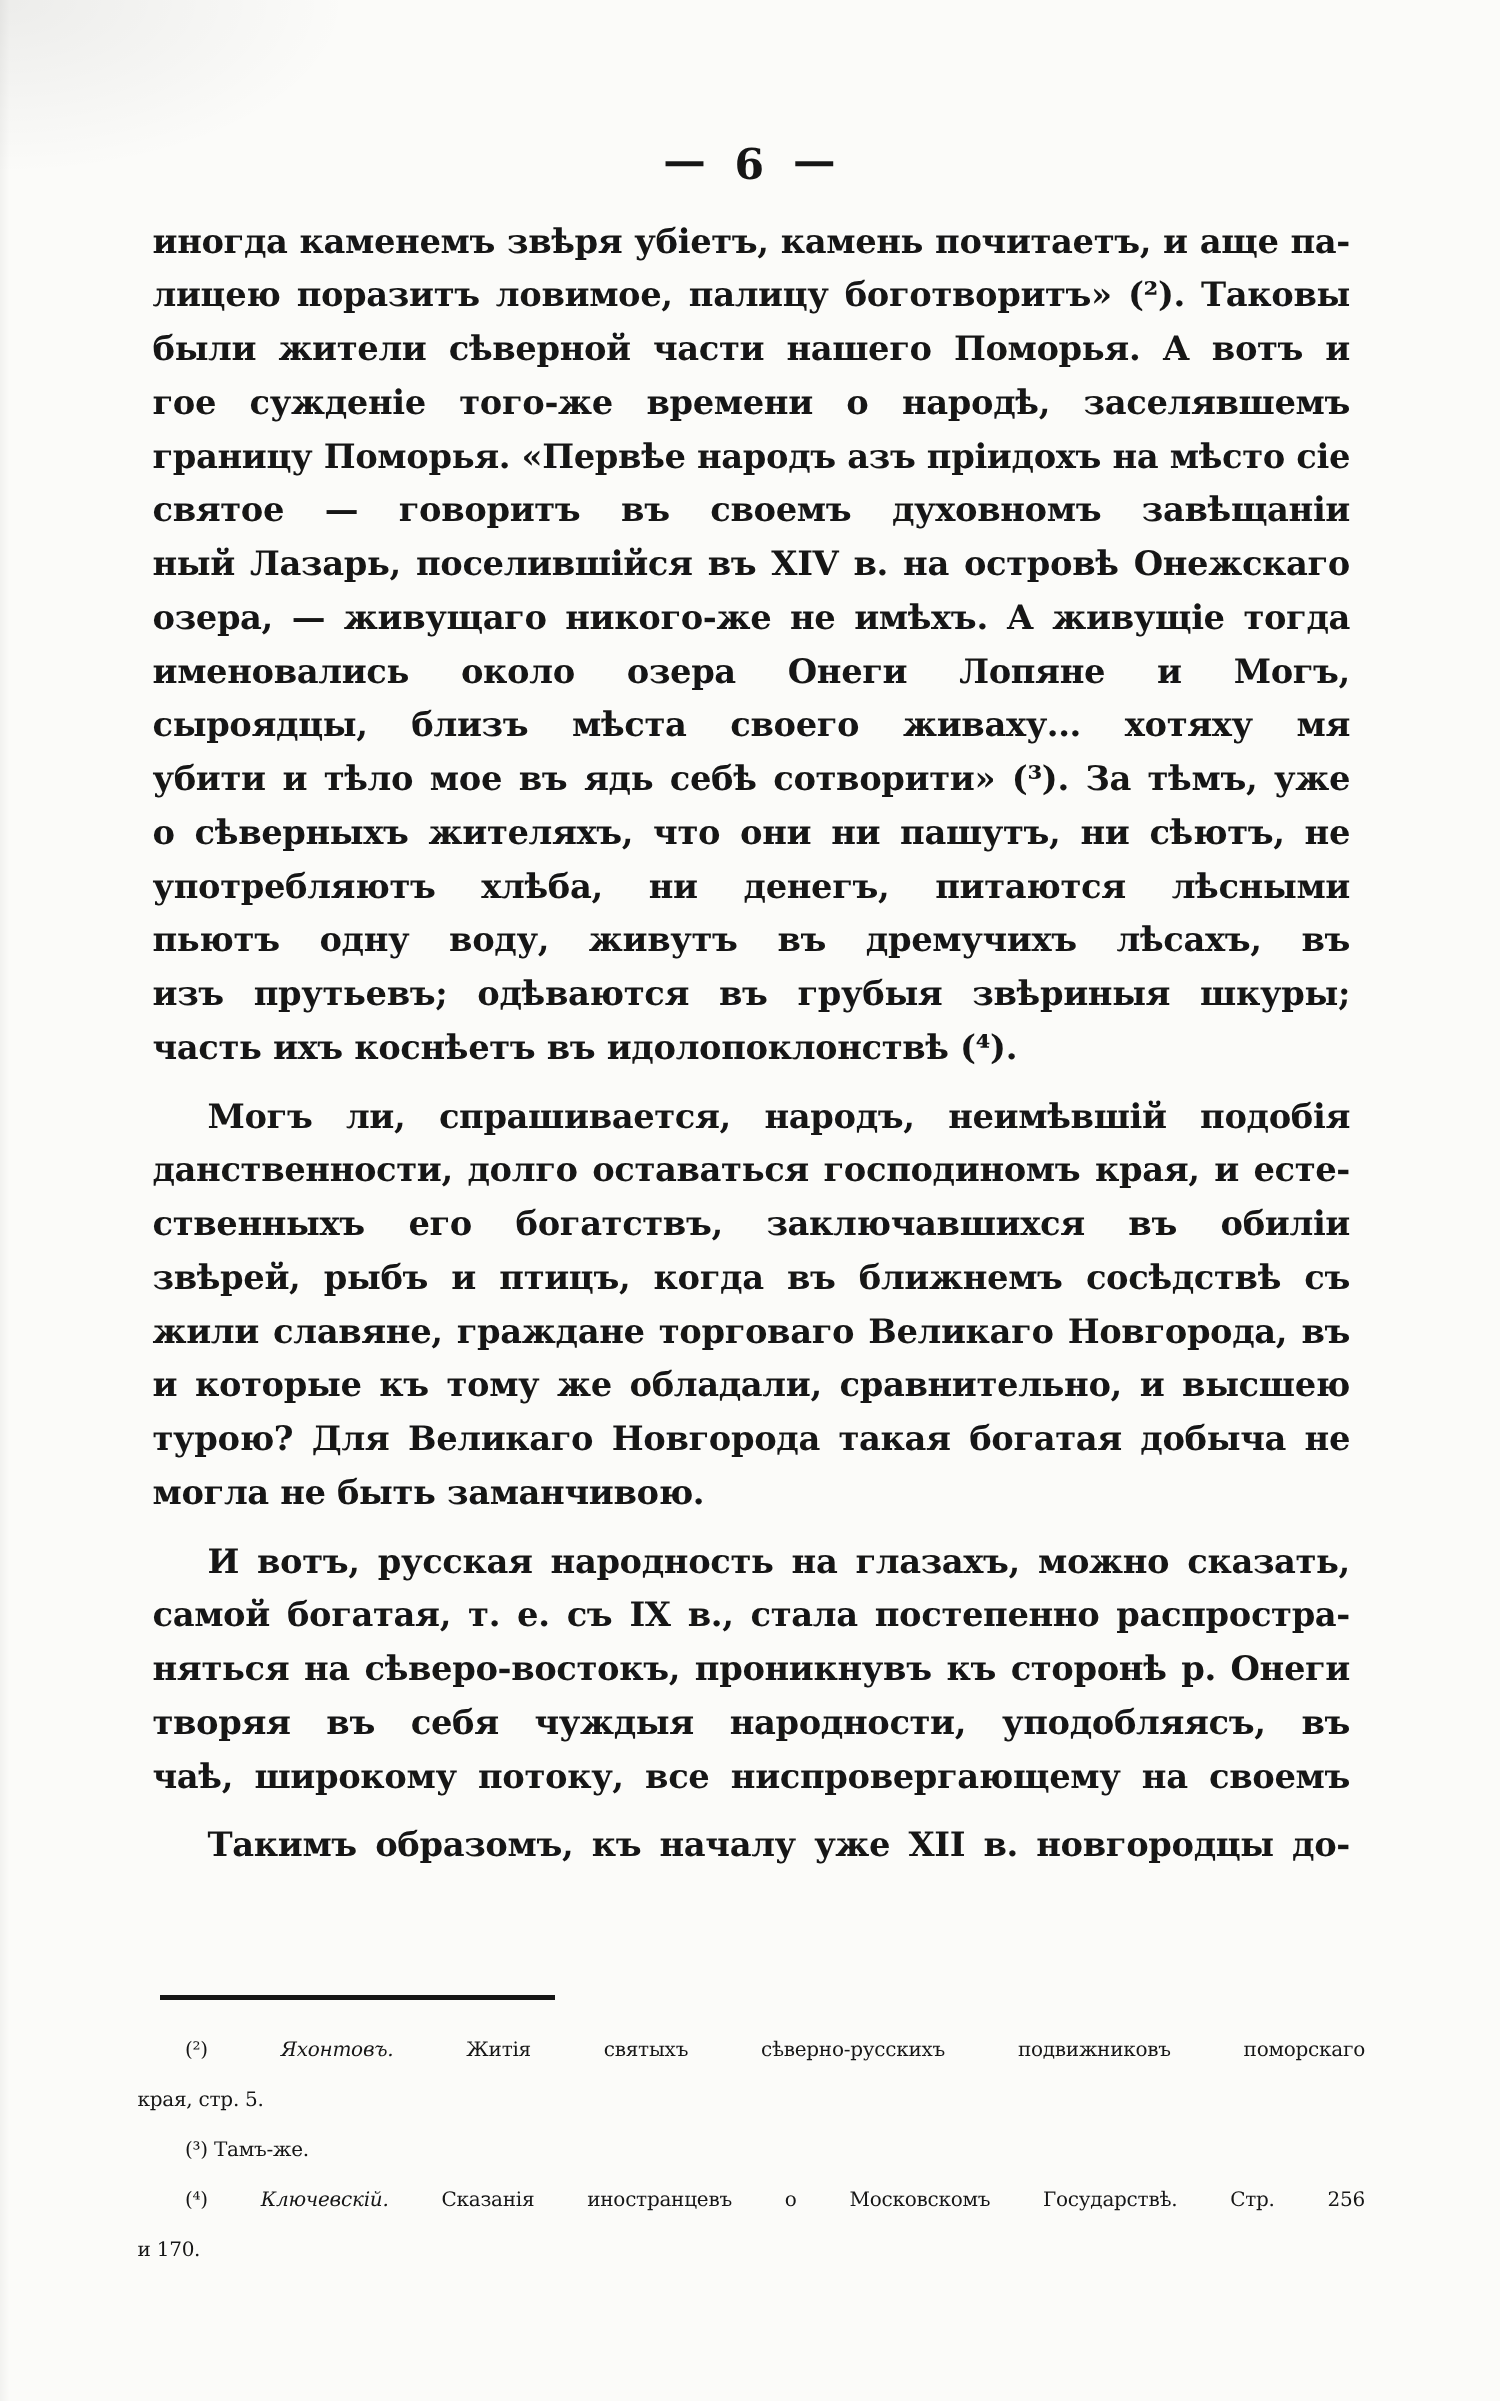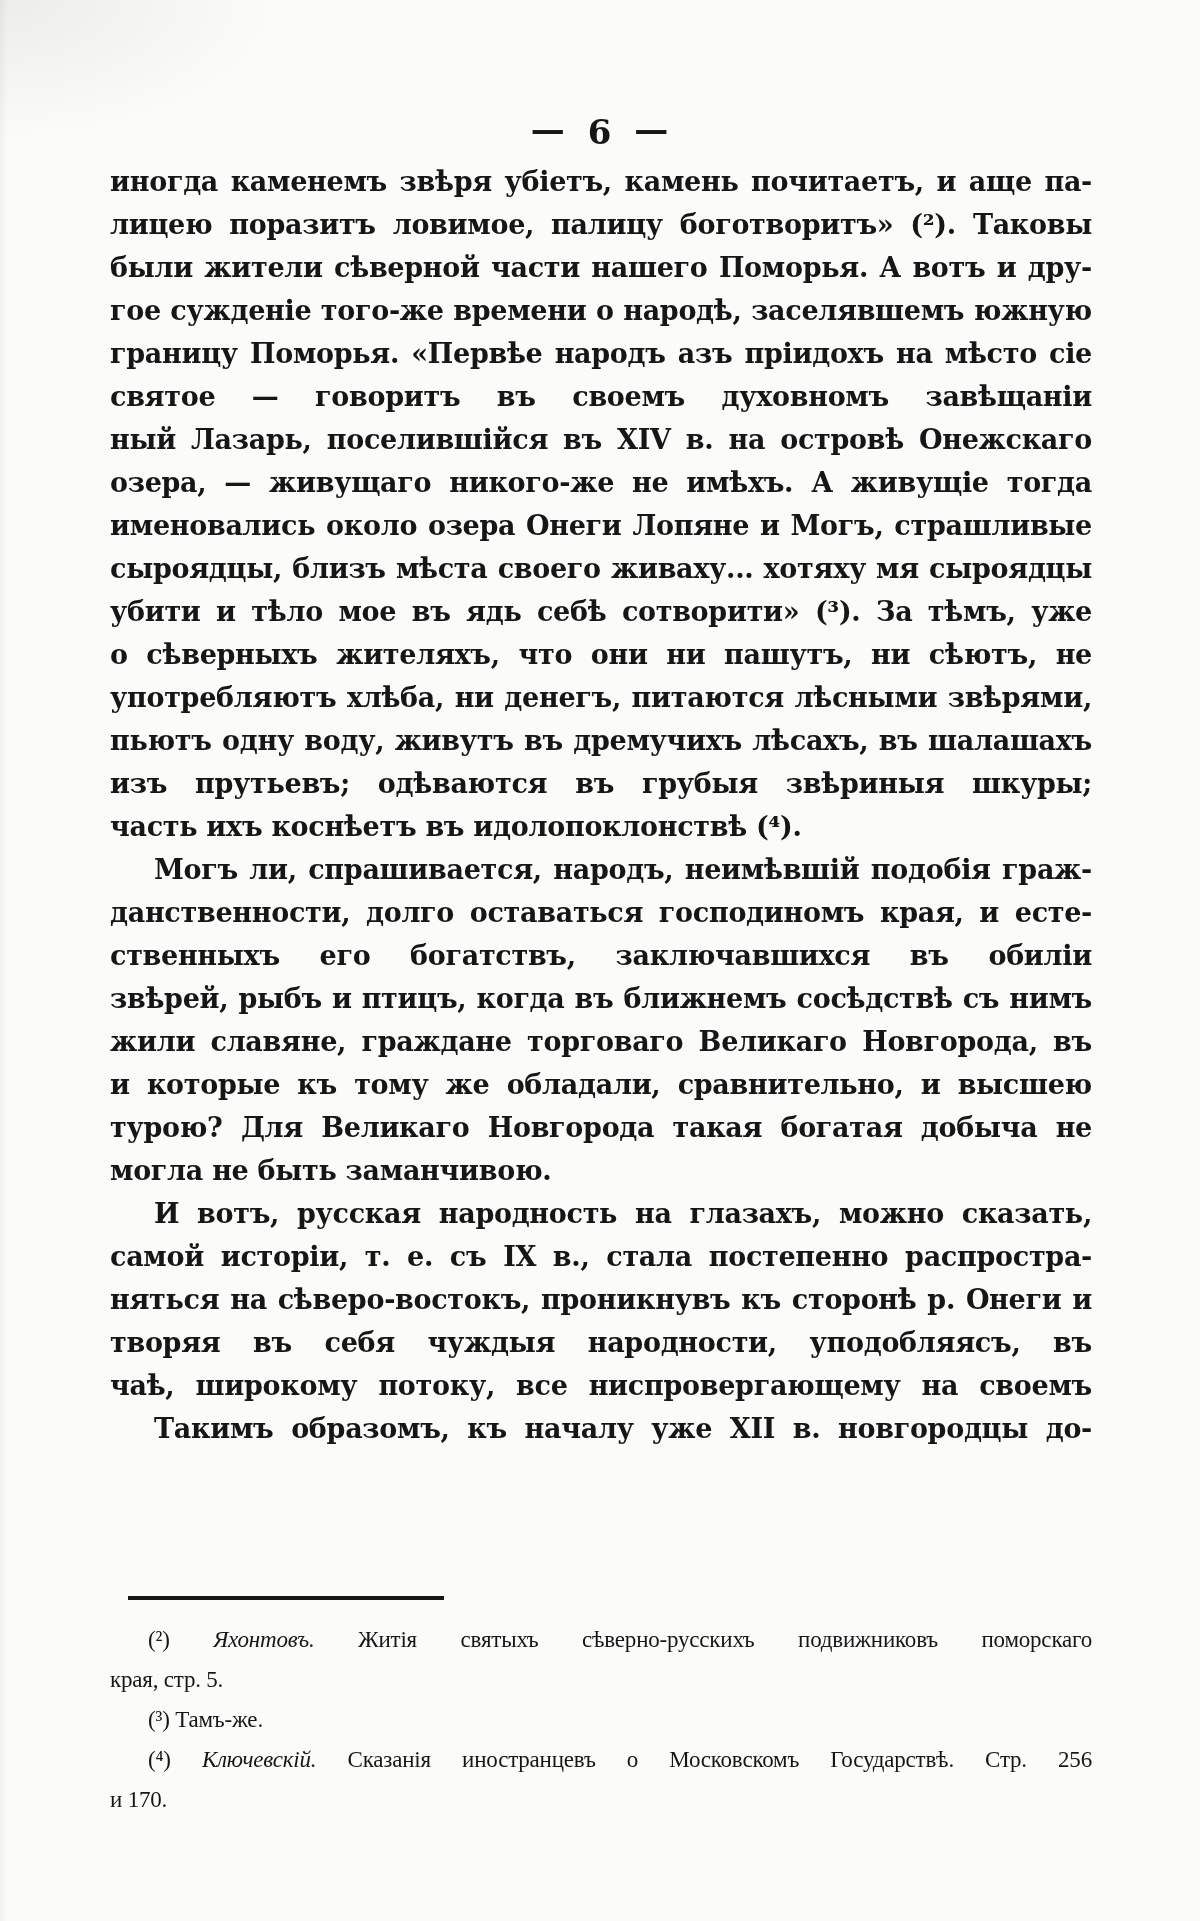--- a/index.html
+++ b/index.html
@@ -33,21 +33,21 @@
     display: inline-block;
     margin: 0 22px;
     transform: translateY(-3px);
   }
   .body-text {
     position: absolute;
     top: 160px;
     left: 110px;
     width: 982px;
   }
-  .paragraph { margin: 0; }
+  .paragraph { margin: 12px; }
   .line {
     font-size: 27px;
     font-weight: bold;
     letter-spacing: -0.3px;
     line-height: 43px;
     height: 43px;
     overflow: hidden;
     text-align: justify;
     text-align-last: justify;
   }
@@ -61,27 +61,26 @@
     height: 4px;
     background: #161616;
   }
   .footnotes {
     position: absolute;
     top: 1620px;
     left: 110px;
     width: 982px;
   }
   .fn-line {
-    font-size: 23px;
+    font-size: 16px;
     font-weight: normal;
     letter-spacing: -0.2px;
     line-height: 40px;
     height: 40px;
     overflow: hidden;
-    font-family: Liberation Serif, serif;
   }
   .fn-line.fn-first { text-indent: 38px; }
   .fn-line.justify {
     text-align: justify;
     text-align-last: justify;
   }
   .fn-author { font-style: italic; }
 </style>
 </head>
 <body>
@@ -116,21 +115,21 @@
         <div class="line">данственности, долго оставаться господиномъ края, и есте-</div>
         <div class="line">ственныхъ его богатствъ, заключавшихся въ обиліи пушныхъ</div>
         <div class="line">звѣрей, рыбъ и птицъ, когда въ ближнемъ сосѣдствѣ съ нимъ</div>
         <div class="line">жили славяне, граждане торговаго Великаго Новгорода, въ</div>
         <div class="line">и которые къ тому же обладали, сравнительно, и высшею куль-</div>
         <div class="line">турою? Для Великаго Новгорода такая богатая добыча не</div>
         <div class="line short-last">могла не быть заманчивою.</div>
       </div>
       <div class="paragraph">
         <div class="line indent">И вотъ, русская народность на глазахъ, можно сказать,</div>
-        <div class="line">самой исторіи, т. е. съ IX в., стала постепенно распростра-</div>
+        <div class="line">самой богатая, т. е. съ IX в., стала постепенно распростра-</div>
         <div class="line">няться на сѣверо-востокъ, проникнувъ къ сторонѣ р. Онеги и</div>
         <div class="line">творяя въ себя чуждыя народности, уподобляясъ, въ данномъ слу-</div>
         <div class="line">чаѣ, широкому потоку, все ниспровергающему на своемъ пути!</div>
       </div>
       <div class="paragraph">
         <div class="line indent">Такимъ образомъ, къ началу уже XII в. новгородцы до-</div>
       </div>
     </div>
 
   <div class="fn-rule"></div>

